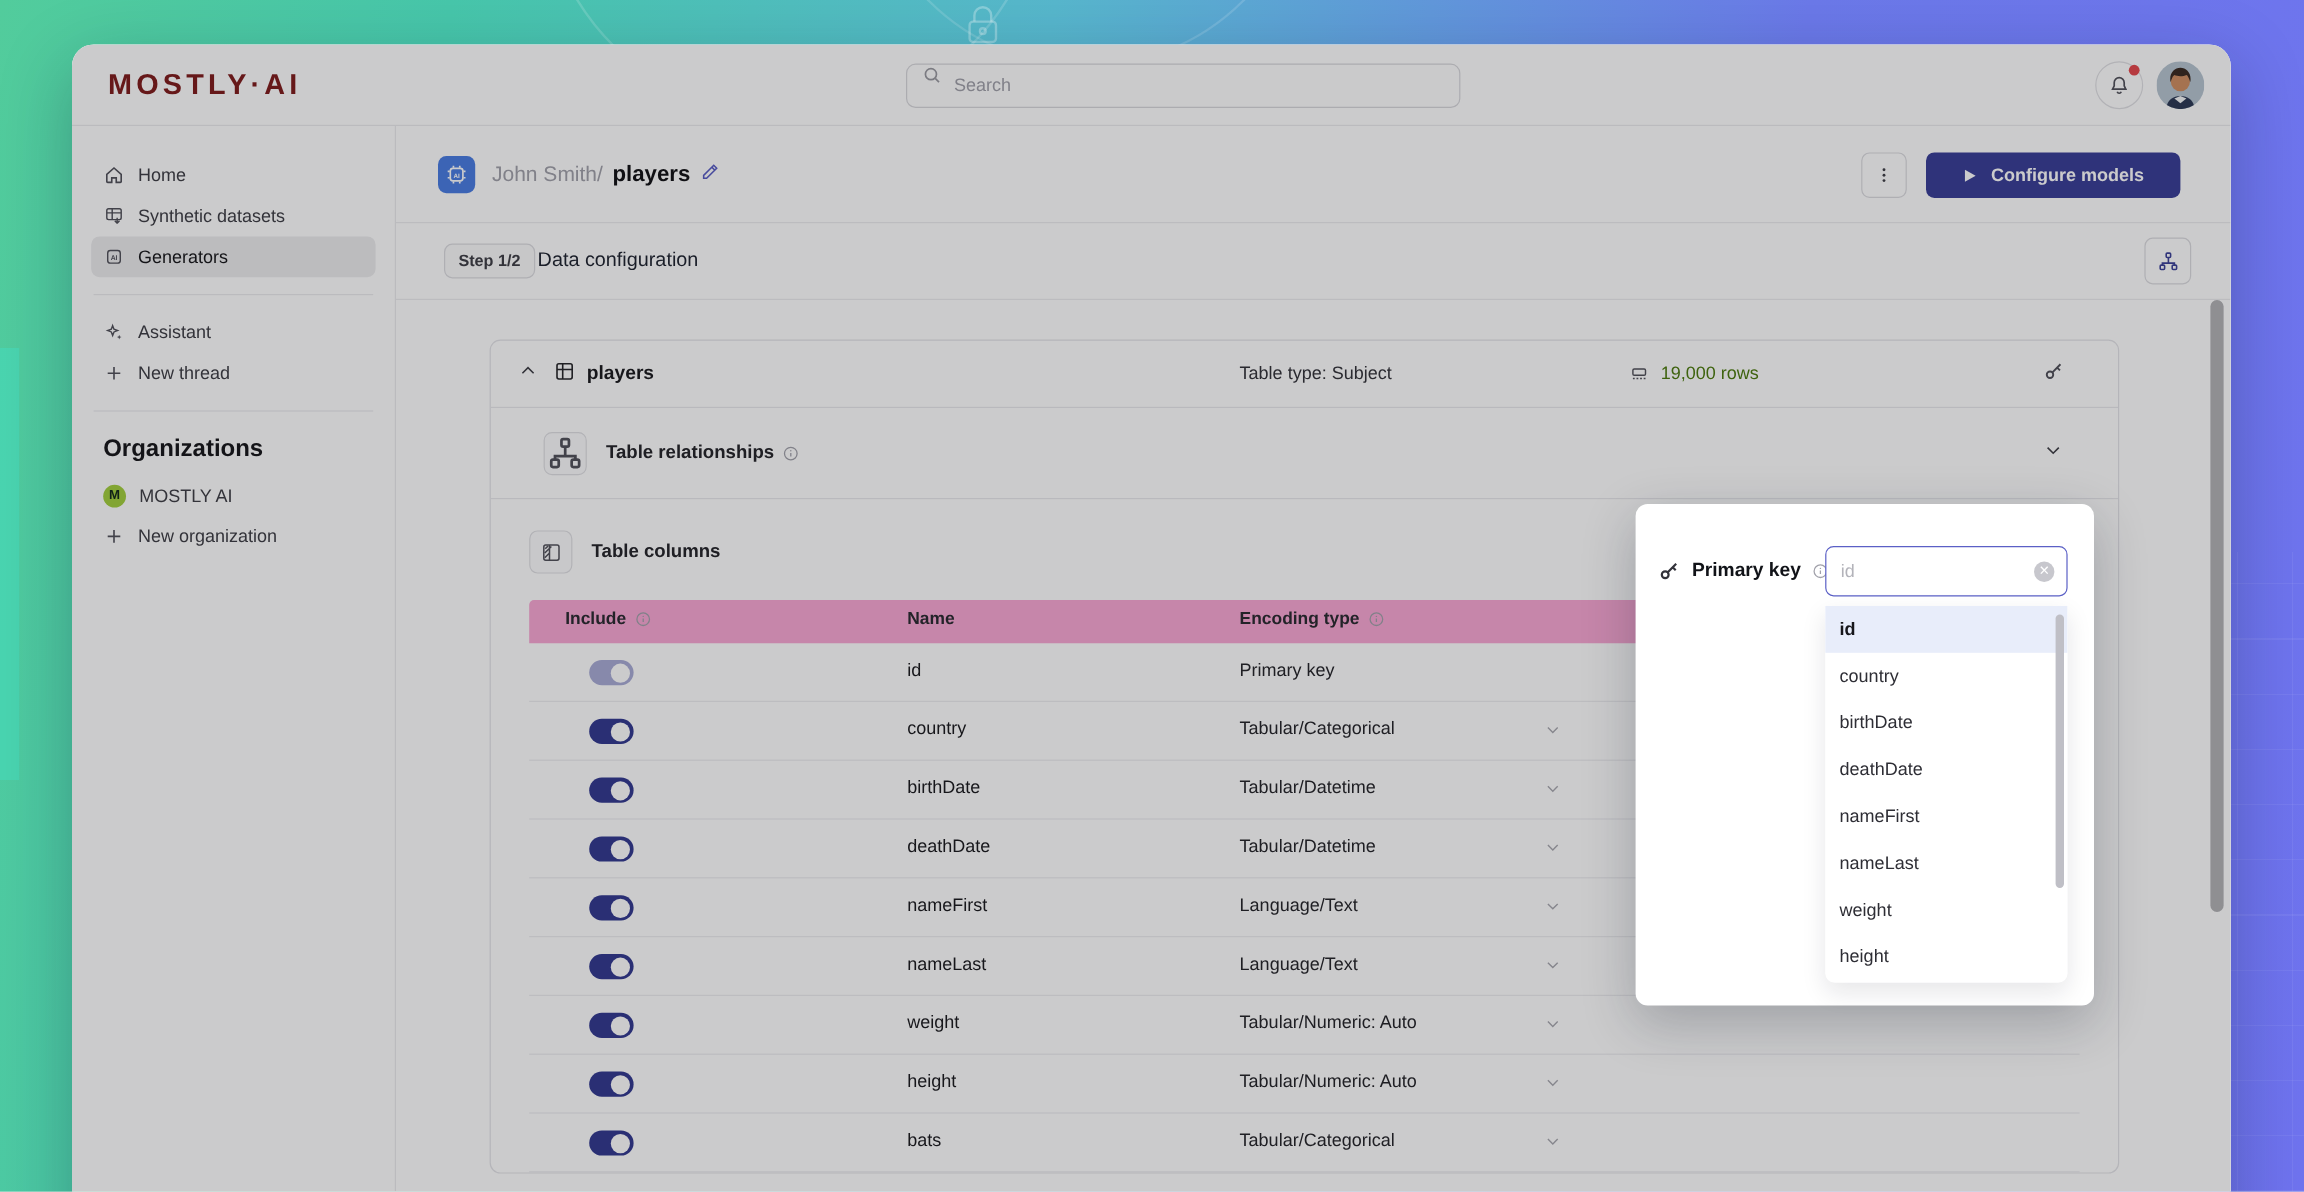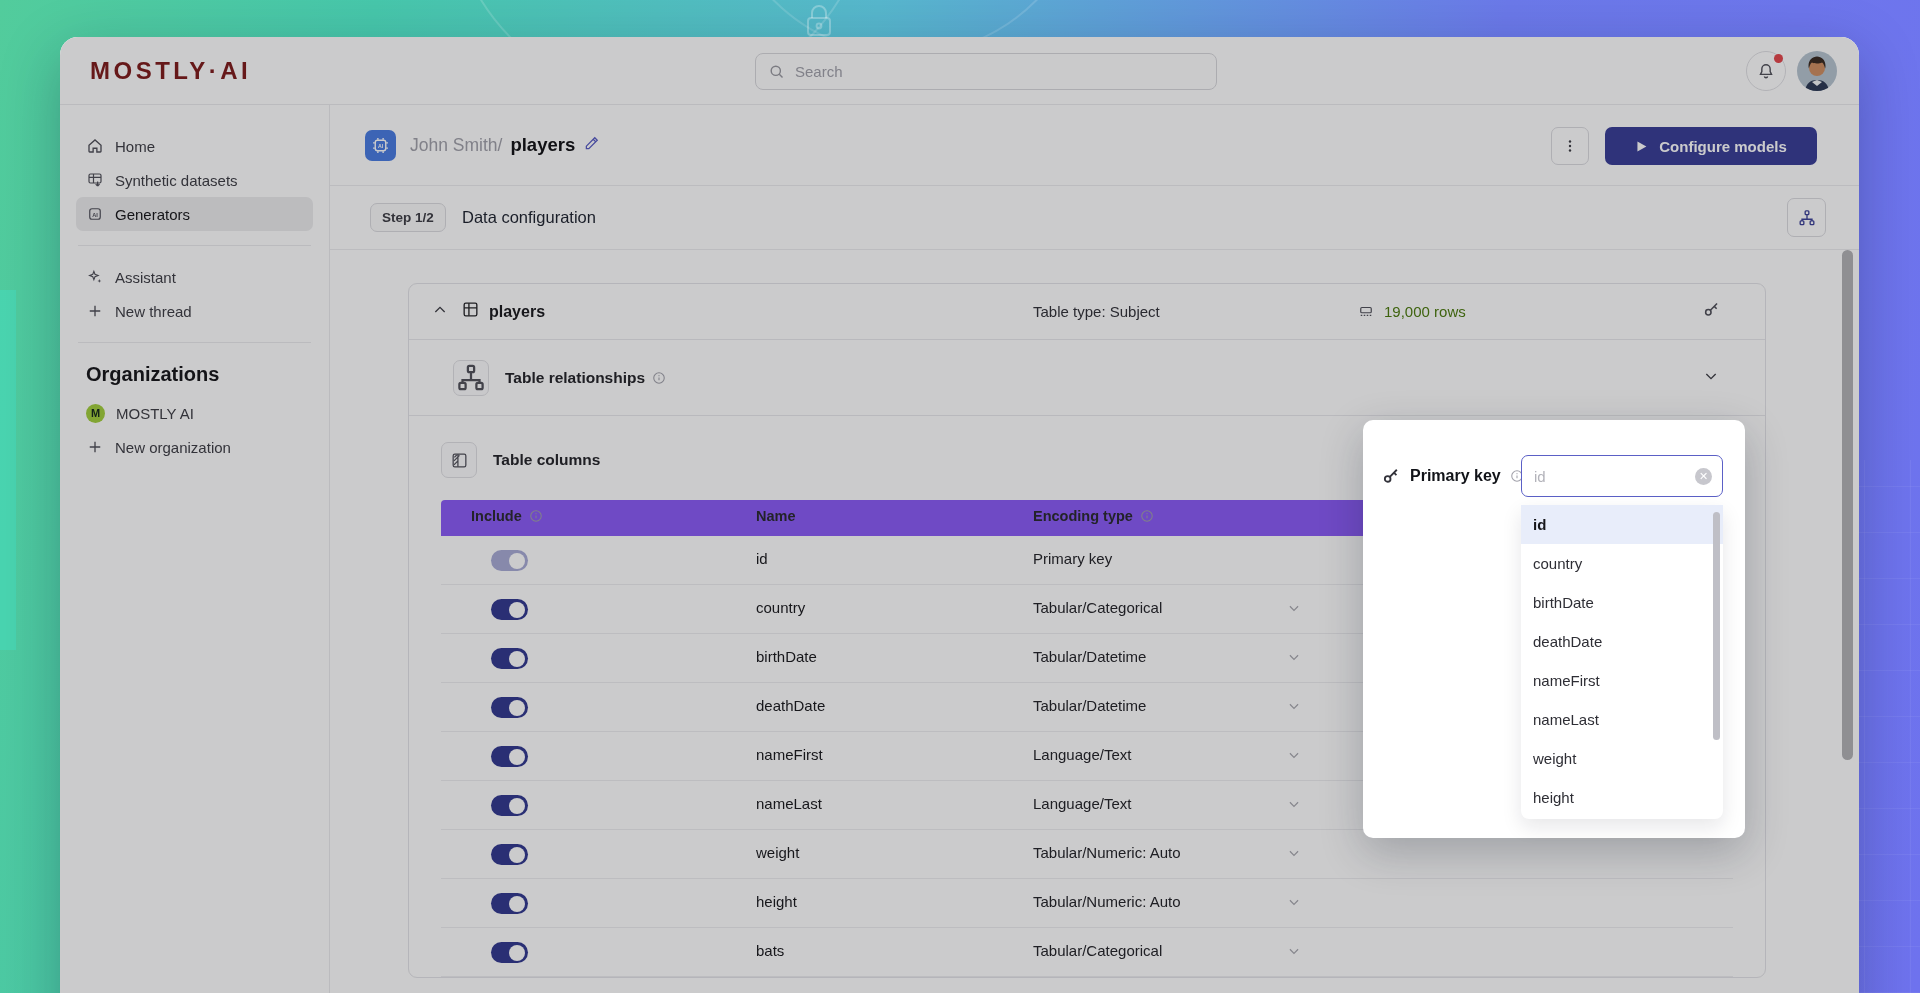--- a/index.html
+++ b/index.html
@@ -24,21 +24,21 @@
     box-shadow:0 18px 60px rgba(15,23,42,.28); }
 
   
   .dim { position:absolute; inset:0; background:rgba(10,10,12,.21); z-index:50; }
 
   
   .topbar { position:absolute; left:0; top:0; right:0; height:68px; background:#fff;
     border-bottom:1px solid #ebebee; display:flex; align-items:center; }
   .logo { position:absolute; left:30px; font-size:24px; font-weight:800; letter-spacing:3.5px; color:#7f1d1d; }
   .searchbox { position:absolute; left:695px; top:16px; width:462px; height:37px;
-    border:1px solid #d8d8dc; border-radius:8px; background:#fefefe; display:flex; align-items:center; padding:0 12px; }
+    border:1px solid #d8d8dc; border-radius:8px; background:#fefefe; display:flex; padding:0 12px; }
   .searchbox svg { width:17px; height:17px; color:#9a9aa1; flex:none; }
   .searchbox input { border:none; outline:none; background:transparent; margin-left:10px; width:100%;
     font-size:15px; font-family:inherit; color:#3f3f46; }
   .searchbox input::placeholder { color:#a1a1aa; }
   .bell { position:absolute; left:1686px; top:14px; width:40px; height:40px; border:1px solid #e0e0e4;
     border-radius:50%; display:flex; align-items:center; justify-content:center; color:#52525b; }
   .bell svg { width:20px; height:20px; }
   .bell .dot { position:absolute; right:2px; top:2px; width:9px; height:9px; border-radius:50%; background:#e5484d; }
   .avatar { position:absolute; left:1737px; top:14px; width:40px; height:40px; border-radius:50%; overflow:hidden; }
 
@@ -67,21 +67,21 @@
   .kebab-btn { position:absolute; right:270px; top:22px; width:38px; height:38px; border:1px solid #dcdce0;
     border-radius:7px; background:#fff; display:flex; align-items:center; justify-content:center; color:#3f3f46; cursor:pointer; }
   .configure-btn { position:absolute; right:42px; top:22px; width:212px; height:38px; border:none; border-radius:7px;
     background:#3a3f98; color:#fff; font-size:15px; font-weight:600; font-family:inherit;
     display:flex; align-items:center; justify-content:center; gap:11px; cursor:pointer; }
   .configure-btn svg { width:13px; height:13px; }
 
   .step-row { height:64px; border-bottom:1px solid #ececef; position:relative; display:flex; align-items:center; }
   .step-badge { position:absolute; left:40px; padding:6px 11px; border:1px solid #dcdce0; background:#fafafa;
     border-radius:7px; font-size:13.5px; font-weight:600; color:#3f3f46; }
-  .step-title { position:absolute; left:132px; font-size:16.5px; color:#1f2430; }
+  .step-title { position:absolute; left:118px; font-size:16.5px; color:#1f2430; }
   .tree-btn { position:absolute; right:33px; top:12px; width:39px; height:39px; border:1px solid #dcdce0;
     border-radius:7px; background:#fff; display:flex; align-items:center; justify-content:center; color:#3d4299; cursor:pointer; }
   .tree-btn svg, .rel-box svg { width:20px; height:20px; }
 
   .content { position:absolute; top:146px; left:0; right:0; bottom:0; overflow:hidden; }
   .card { margin:32px 0 0 78px; width:1358px; border:1px solid #e4e4e8; border-radius:9px; background:#fff; }
 
   .card-head { height:56px; border-bottom:1px solid #e9e9ec; position:relative; display:flex; align-items:center; }
   .chev { color:#3f3f46; } .chev svg { width:16px; height:16px; }
   .card-head .chev { position:absolute; left:23px; }
@@ -98,21 +98,21 @@
   .rel-row .icon-box { position:absolute; left:44px; }
   .sec-label { font-size:15.5px; font-weight:600; color:#26262b; display:flex; align-items:center; gap:7px; }
   .rel-row .sec-label { position:absolute; left:96px; }
   .info-ic { color:#a1a1aa; display:inline-flex; } .info-ic svg { width:14px; height:14px; }
   .rel-row .chev { position:absolute; right:46px; }
 
   .cols-section { padding:26px 32px 0 32px; }
   .cols-label { display:flex; align-items:center; gap:16px; margin-bottom:22px; }
   .cols-label .icon-box svg { width:19px; height:19px; }
 
-  .tbl-header { height:36px; background:#8b5cf6; border-radius:4px 4px 0 0; position:relative;
+  .tbl-header { height:36px; background:#f9a8d4; border-radius:4px 4px 0 0; position:relative;
     font-size:14.5px; font-weight:600; color:#2b2b31; }
   .tbl-header .h-include { position:absolute; left:30px; top:8px; display:flex; gap:7px; align-items:center; }
   .tbl-header .h-name { position:absolute; left:315px; top:8px; }
   .tbl-header .h-enc { position:absolute; left:592px; top:8px; display:flex; gap:7px; align-items:center; }
 
   .tbl-row { height:49px; border-bottom:1px solid #ededf0; position:relative; font-size:15px; }
   .toggle { position:absolute; left:50px; top:14px; width:37px; height:21px; border-radius:11px;
     background:#333a90; cursor:pointer; }
   .toggle::after { content:""; position:absolute; right:3px; top:2.5px; width:16px; height:16px;
     border-radius:50%; background:#fff; }

